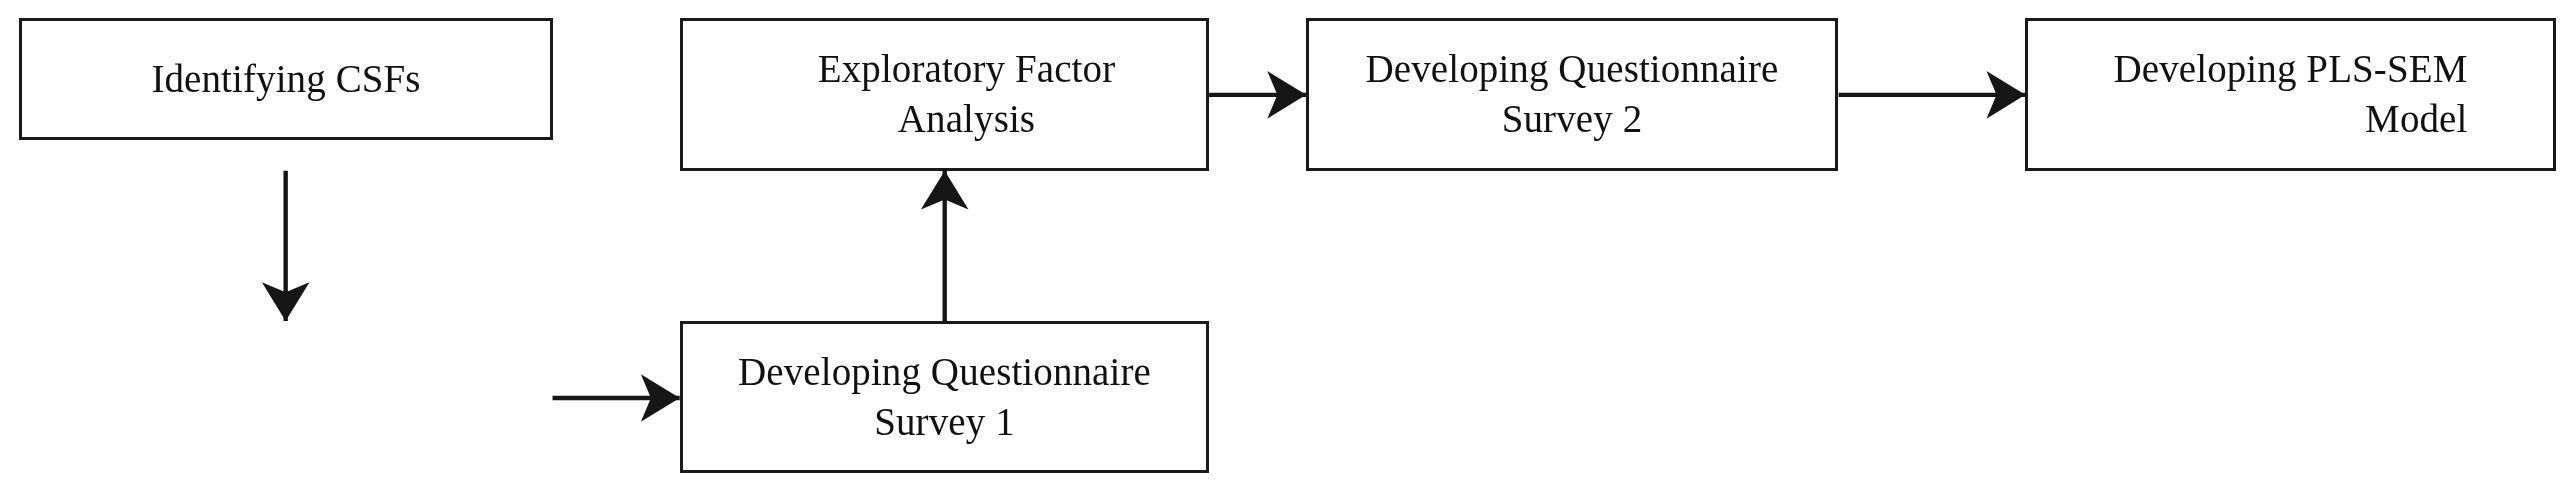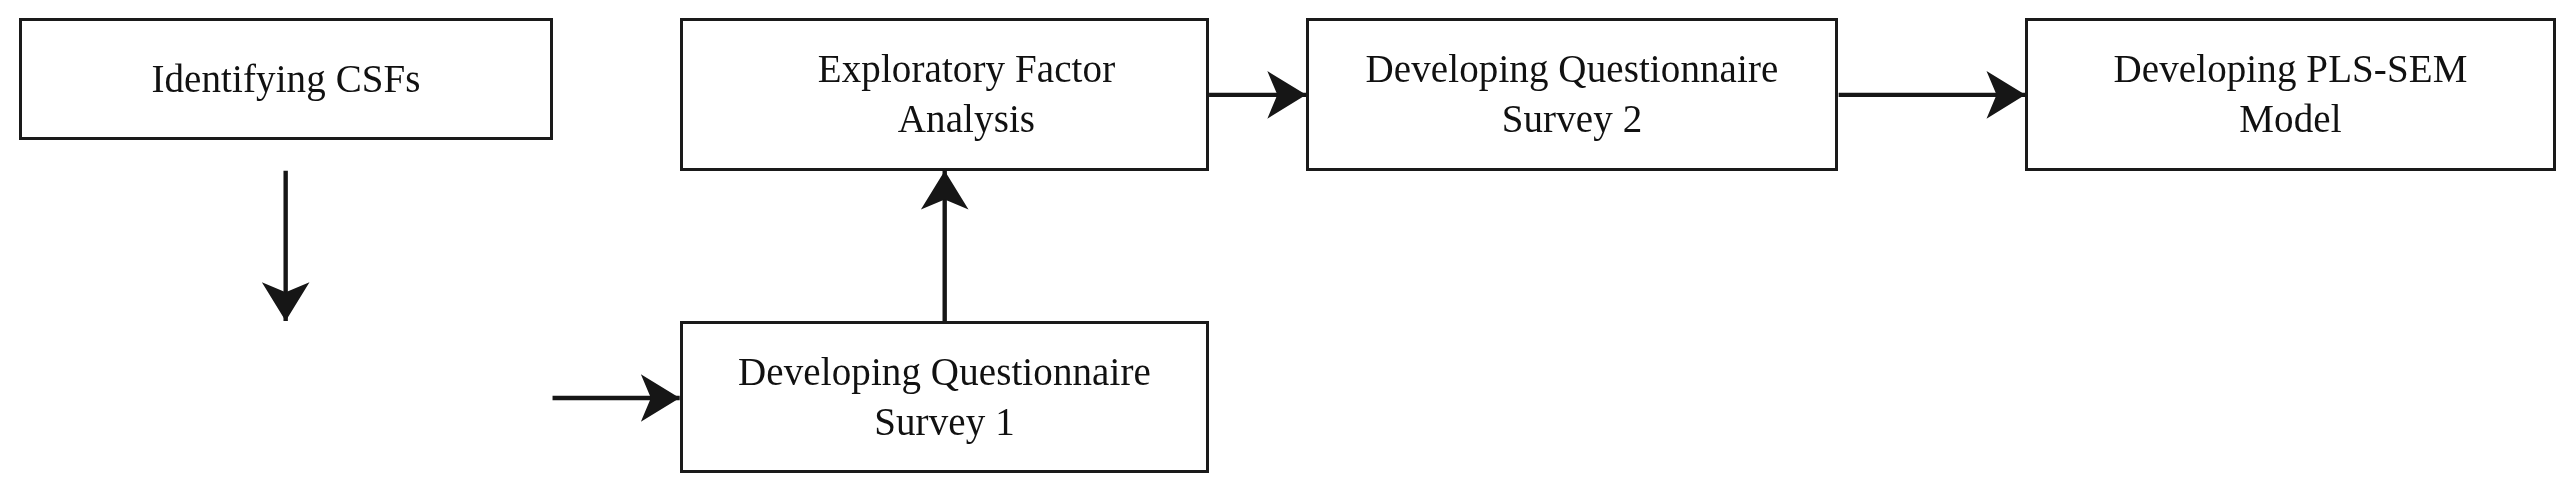--- a/index.html
+++ b/index.html
@@ -69,21 +69,21 @@
   <div class="node" style="left: 680px; top: 17.5px; width: 529px; height: 153px; padding-left: 44px;">
     <span class="node-label">Exploratory Factor
 Analysis</span>
   </div>
 
   <div class="node" style="left: 1306px; top: 17.5px; width: 532px; height: 153px;">
     <span class="node-label">Developing Questionnaire
 Survey 2</span>
   </div>
 
-  <div class="node" style="left: 2025px; top: 17.5px; width: 531px; height: 153px;">
+  <div class="node" style="left: 2025px; top: 17.5px; width: 531px; height: 153px; text-align: right;">
     <span class="node-label">Developing PLS-SEM
 Model</span>
   </div>
 
 
   <div class="node" style="left: 680px; top: 321px; width: 529px; height: 152px;">
     <span class="node-label">Developing Questionnaire
 Survey 1</span>
   </div>
 

